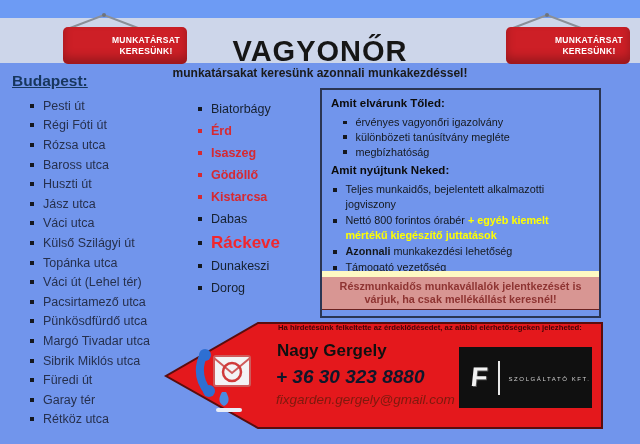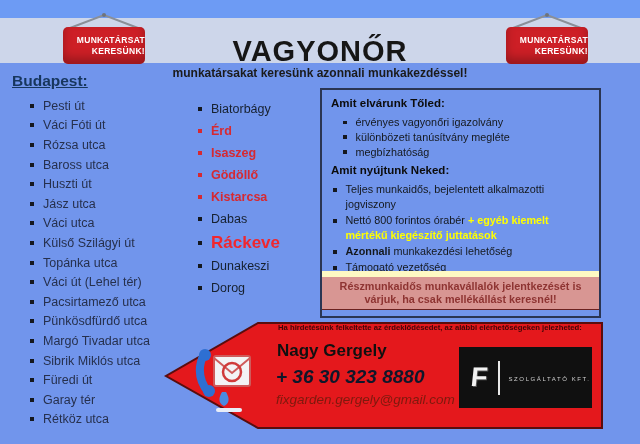--- a/index.html
+++ b/index.html
@@ -9,21 +9,21 @@
   .band{position:absolute;left:0;top:18px;width:640px;height:45px;background:#cdd6ea;}
   .title{position:absolute;left:0;top:17px;width:640px;text-align:center;
          font-size:29px;font-weight:bold;color:#161616;letter-spacing:1px;}
   .subtitle{position:absolute;left:0;top:48px;width:640px;text-align:center;
             font-size:12px;font-weight:bold;color:#1b1b1b;}
   .sign{position:absolute;top:12px;width:82px;height:54px;}
   .sign.left{left:63px;} .sign.right{left:506px;}
   .sign svg{position:absolute;left:0;top:0;}
   .plate{position:absolute;left:0;top:15px;width:82px;height:37px;background:#cd1f26;
          border-radius:5px;box-shadow:inset 0 -6px 10px rgba(0,0,0,.25);
-         display:flex;flex-direction:column;align-items:flex-end;justify-content:center;}
+         display:flex;flex-direction:column;align-items:center;justify-content:center;padding-left:42px;}
   .plate span{color:#fff;font-weight:bold;font-size:8.5px;line-height:11px;letter-spacing:.3px;}
   .bud-head{position:absolute;left:12px;top:72px;font-size:15.5px;font-weight:bold;
             color:#17365d;text-decoration:underline;}
   ul{list-style:none;margin:0;padding:0;}
   .bud-list{position:absolute;left:30px;top:96px;}
   .bud-list li{height:19.6px;display:flex;align-items:center;font-size:12.5px;color:#26304d;}
   .bullet{width:4px;height:4px;background:#15181f;display:inline-block;margin-right:9px;flex:none;}
   .town-list{position:absolute;left:198px;top:98px;width:118px;}
   .town-list li{height:22px;display:flex;align-items:center;font-size:12.5px;color:#16202e;}
   .town-list li.red{color:#d62931;font-weight:bold;}
@@ -96,21 +96,21 @@
   <div class="bud-head">Budapest:</div>
 
   <ul class="bud-list">
 
   <li>
         <span class="bullet"></span>
         <span>Pesti út</span>
       </li>
       <li>
         <span class="bullet"></span>
-        <span>Váci Fóti út</span>
+        <span>Régi Fóti út</span>
       </li>
       <li>
         <span class="bullet"></span>
         <span>Rózsa utca</span>
       </li>
       <li>
         <span class="bullet"></span>
         <span>Baross utca</span>
       </li>
       <li>

